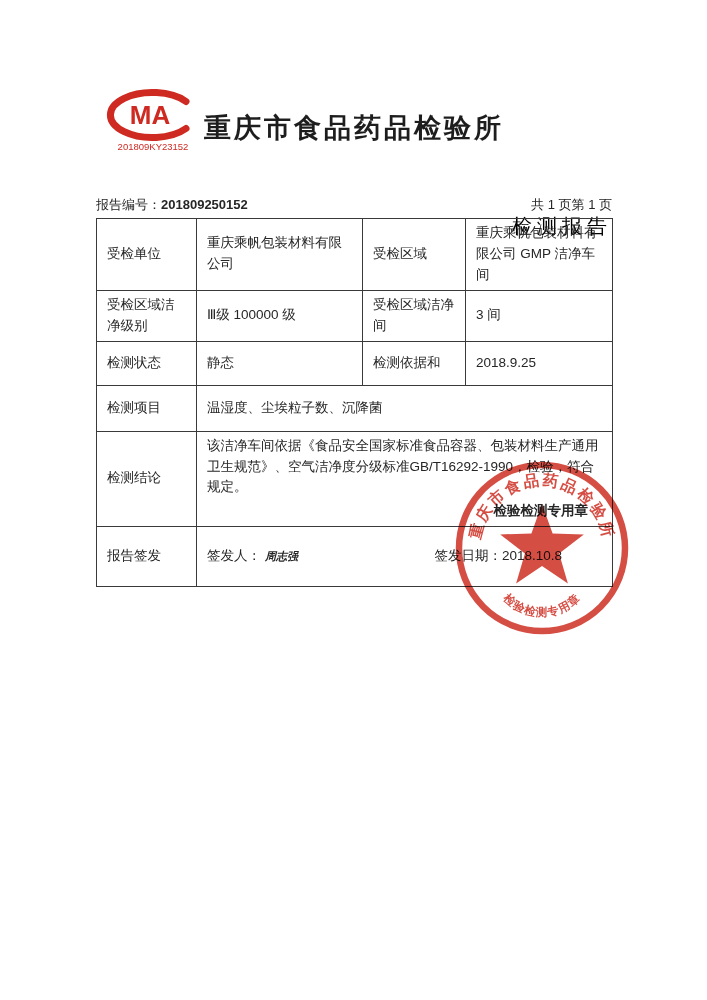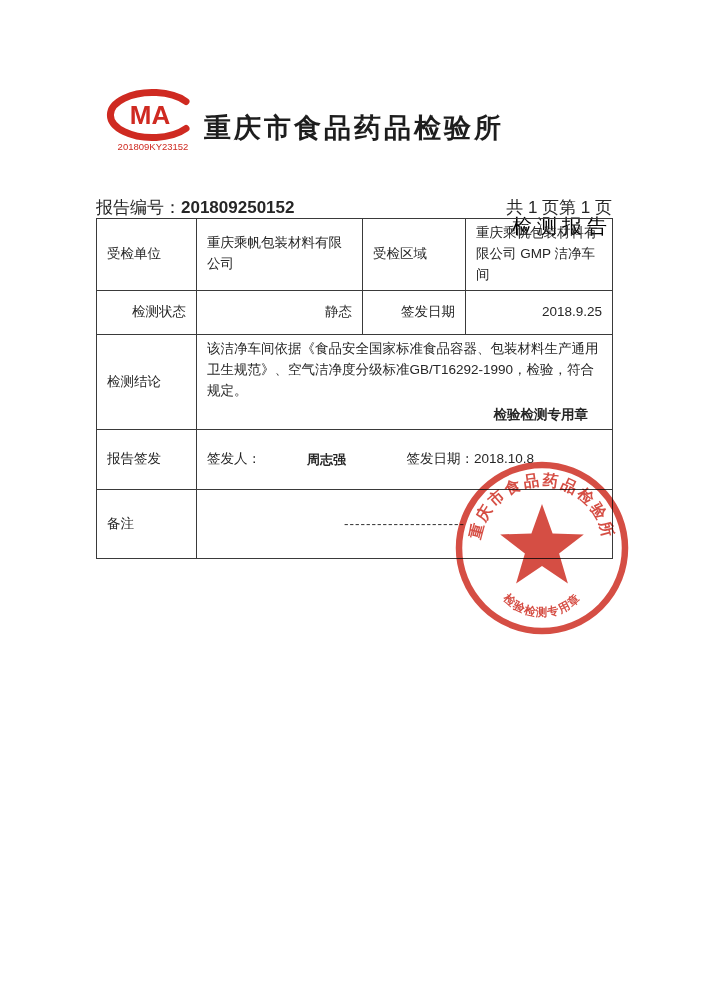--- a/index.html
+++ b/index.html
@@ -15,45 +15,45 @@
   .org-title{
     position:absolute;left:96px;top:110px;width:516px;text-align:center;
     font-family:"Liberation Serif",serif;font-weight:bold;font-size:27px;letter-spacing:3px;color:#1d1d1d;
   }
   .doc-title{
     position:absolute;left:96px;top:169px;width:516px;text-align:right;
     font-size:20px;letter-spacing:5px;color:#000000;margin-top:44px;
   }
   .info-row{
     position:absolute;left:96px;top:196px;width:516px;display:flex;
-    justify-content:space-between;align-items:flex-end;font-size:17px;
+    justify-content:space-between;align-items:flex-end;font-size:13px;
   }
   .report-no{font-weight:bold;}
 
   
   table.report{
     position:absolute;left:96px;top:218px;width:516px;
     border-collapse:collapse;table-layout:fixed;font-size:13.5px;color:#262626;
   }
   table.report td{
     border:1.6px solid #3a3a3a;vertical-align:middle;
     padding:4px 10px;line-height:1.55;overflow:hidden;
   }
   td.lbl{padding:4px 2px 4px 6px;}
   .nbr{border-right:hidden;}
   .nbl{border-left:hidden;}
-  .nbb{border-bottom:hidden;text-align:right;}
+  .nbb{border-bottom:hidden;}
   .nbt{border-top:hidden;}
 
-  .issue-line{display:flex;align-items:center;width:100%;gap:42px;}
+  .issue-line{display:flex;align-items:center;width:100%;}
   .signer-name{
-    font-weight:bold;font-size:13px;
+    font-weight:bold;font-style:italic;font-size:11px;
     font-family:"DejaVu Serif",serif;margin-left:4px;
   }
-  .issue-date{margin-left:auto;margin-right:68px;}
+  .issue-date{margin-left:auto;margin-right:40px;}
   .seal-caption{text-align:right;font-weight:bold;padding-right:14px;margin-top:3px;}
   .remark-dashes{text-align:center;letter-spacing:1px;color:#333;}
 
   
   .stamp{
     position:absolute;left:452px;top:456px;width:180px;height:184px;
     opacity:.88;mix-blend-mode:multiply;pointer-events:none;
   }
 </style>
 </head>
@@ -84,49 +84,53 @@
         <col style="width:103px">
         <col style="width:147px">
     </colgroup>
     <tbody>
       <tr style="height:69px">
         <td class="lbl">受检单位</td>
         <td class="nbr">重庆乘帆包装材料有限公司</td>
         <td class="nbl">受检区域</td>
         <td>重庆乘帆包装材料有限公司 GMP 洁净车间</td>
       </tr>
+      <tr style="height:43px">
+        <td class="lbl">受检区域洁净级别</td>
+        <td class="nbr">Ⅲ级 100000 级</td>
+        <td class="nbl">受检区域洁净间</td>
+        <td>3 间</td>
+      </tr>
       <tr style="height:44px">
         <td class="lbl nbb">检测状态</td>
         <td class="nbr nbb">静态</td>
-        <td class="nbl nbb">签发日期</td>
+        <td class="nbl nbb">检测依据和</td>
         <td class="nbb">2018.9.25</td>
+      </tr>
+      <tr style="height:46px">
+        <td class="lbl">检测项目</td>
+        <td colspan="3">温湿度、尘埃粒子数、沉降菌</td>
       </tr>
       <tr style="height:76px">
         <td class="lbl">检测结论</td>
         <td colspan="3">
           <div>该洁净车间依据《食品安全国家标准食品容器、包装材料生产通用卫生规范》、空气洁净度分级标准GB/T16292-1990，检验，符合规定。</div>
           <div class="seal-caption">检验检测专用章</div>
         </td>
       </tr>
       <tr style="height:60px">
         <td class="lbl">报告签发</td>
         <td colspan="3">
           <div class="issue-line">
             <span>签发人：</span>
             <span class="signer-name">周志强</span>
             <span class="issue-date">
               <span>签发日期：</span><span>2018.10.8</span>
             </span>
           </div>
-        </td>
-      </tr>
-      <tr style="height:69px">
-        <td class="lbl">备注</td>
-        <td colspan="3">
-          <div class="remark-dashes">----------------------</div>
         </td>
       </tr>
     </tbody>
   </table>
 
   <svg class="stamp" viewBox="-90 -92 180 184" xmlns="http://www.w3.org/2000/svg">
     <circle cx="0" cy="0" r="83" fill="none" stroke="#d0352a" stroke-width="6.5"></circle>
     <polygon fill="#d0352a" points="0,-44 10.6,-14.6 41.8,-13.6 17.1,5.6 25.9,35.6 0,18 -25.9,35.6 -17.1,5.6 -41.8,-13.6 -10.6,-14.6"></polygon>
     <defs>
       <path id="stamp-top-arc" d="M -56,26 A 62,62 0 1 1 56,26" fill="none"></path>

